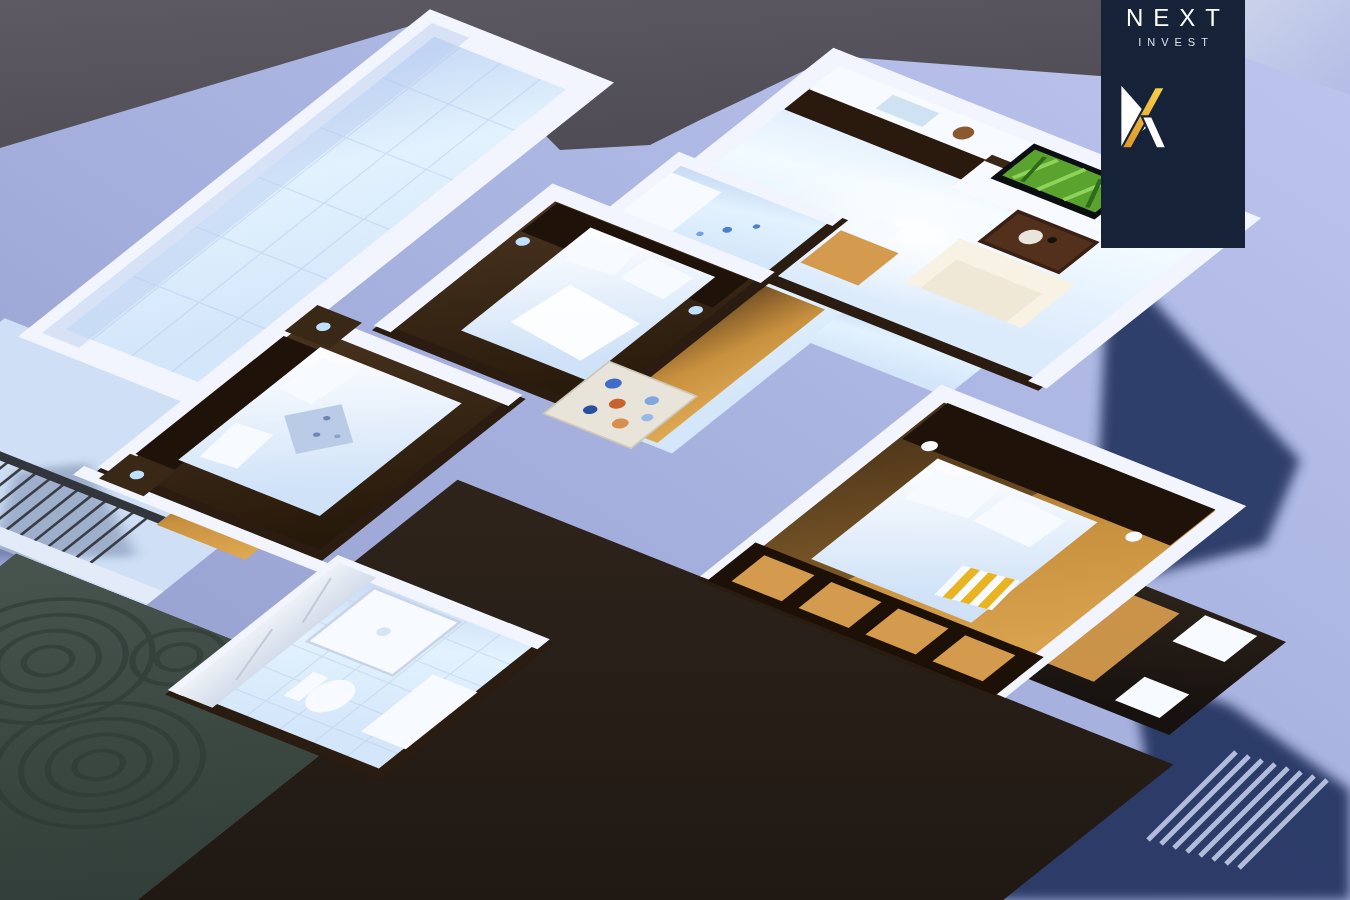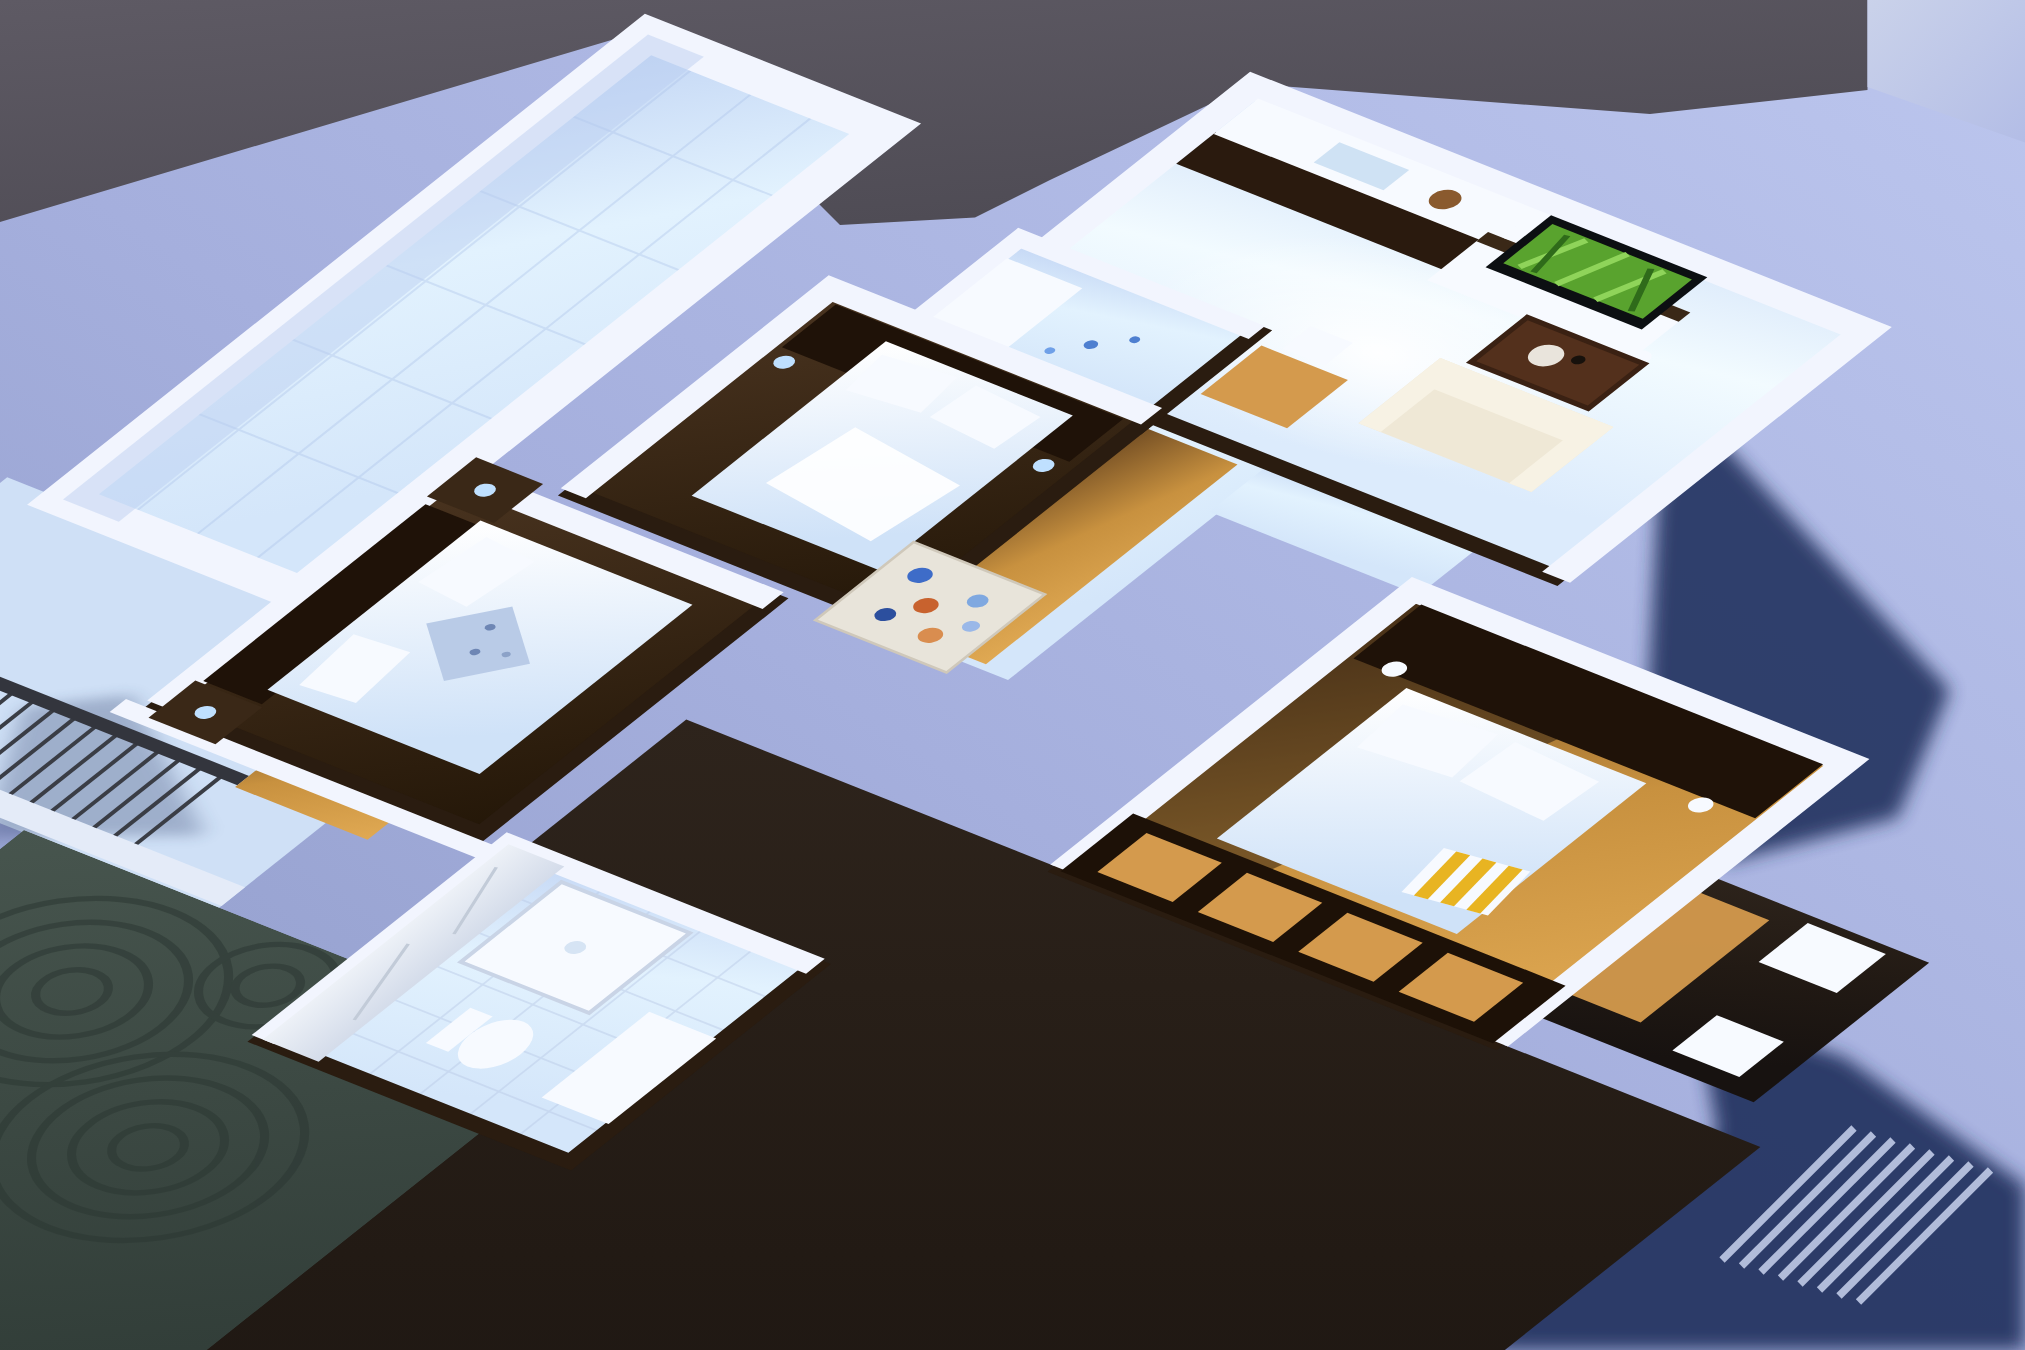--- a/index.html
+++ b/index.html
@@ -370,14 +370,29 @@
       <g>
         <rect x="500" y="748" width="16" height="38" class="fWhite"></rect>
         <ellipse cx="534" cy="767" rx="18" ry="24" class="fWhite"></ellipse>
       </g>
       <rect x="588" y="700" width="48" height="92" class="fWhite"></rect>
     </g>
 
   </g>
 </svg>
 
-
+<div class="logo-badge">
+  <svg class="mark" viewBox="0 0 110 110">
+    <defs>
+      <linearGradient id="gGold" x1="1" y1="0" x2="0" y2="1">
+        <stop offset="0" stop-color="var(--c-accent_gold_light)"></stop>
+        <stop offset="1" stop-color="var(--c-accent_gold_dark)"></stop>
+      </linearGradient>
+    </defs>
+    <polygon points="28,8 72,58 28,92" fill="#FFFFFF"></polygon>
+    <polygon points="74,10 88,10 42,94 28,94" fill="url(#gGold)" stroke="var(--c-logo_navy)" stroke-width="3"></polygon>
+    <polygon points="56,50 70,50 90,94 76,94" fill="#FFFFFF" stroke="var(--c-logo_navy)" stroke-width="3"></polygon>
+  </svg>
+  <div class="brand-name">NEXT</div>
+  <div class="brand-sub">INVEST</div>
 </div>
 
+</div>
+
 </body></html>

